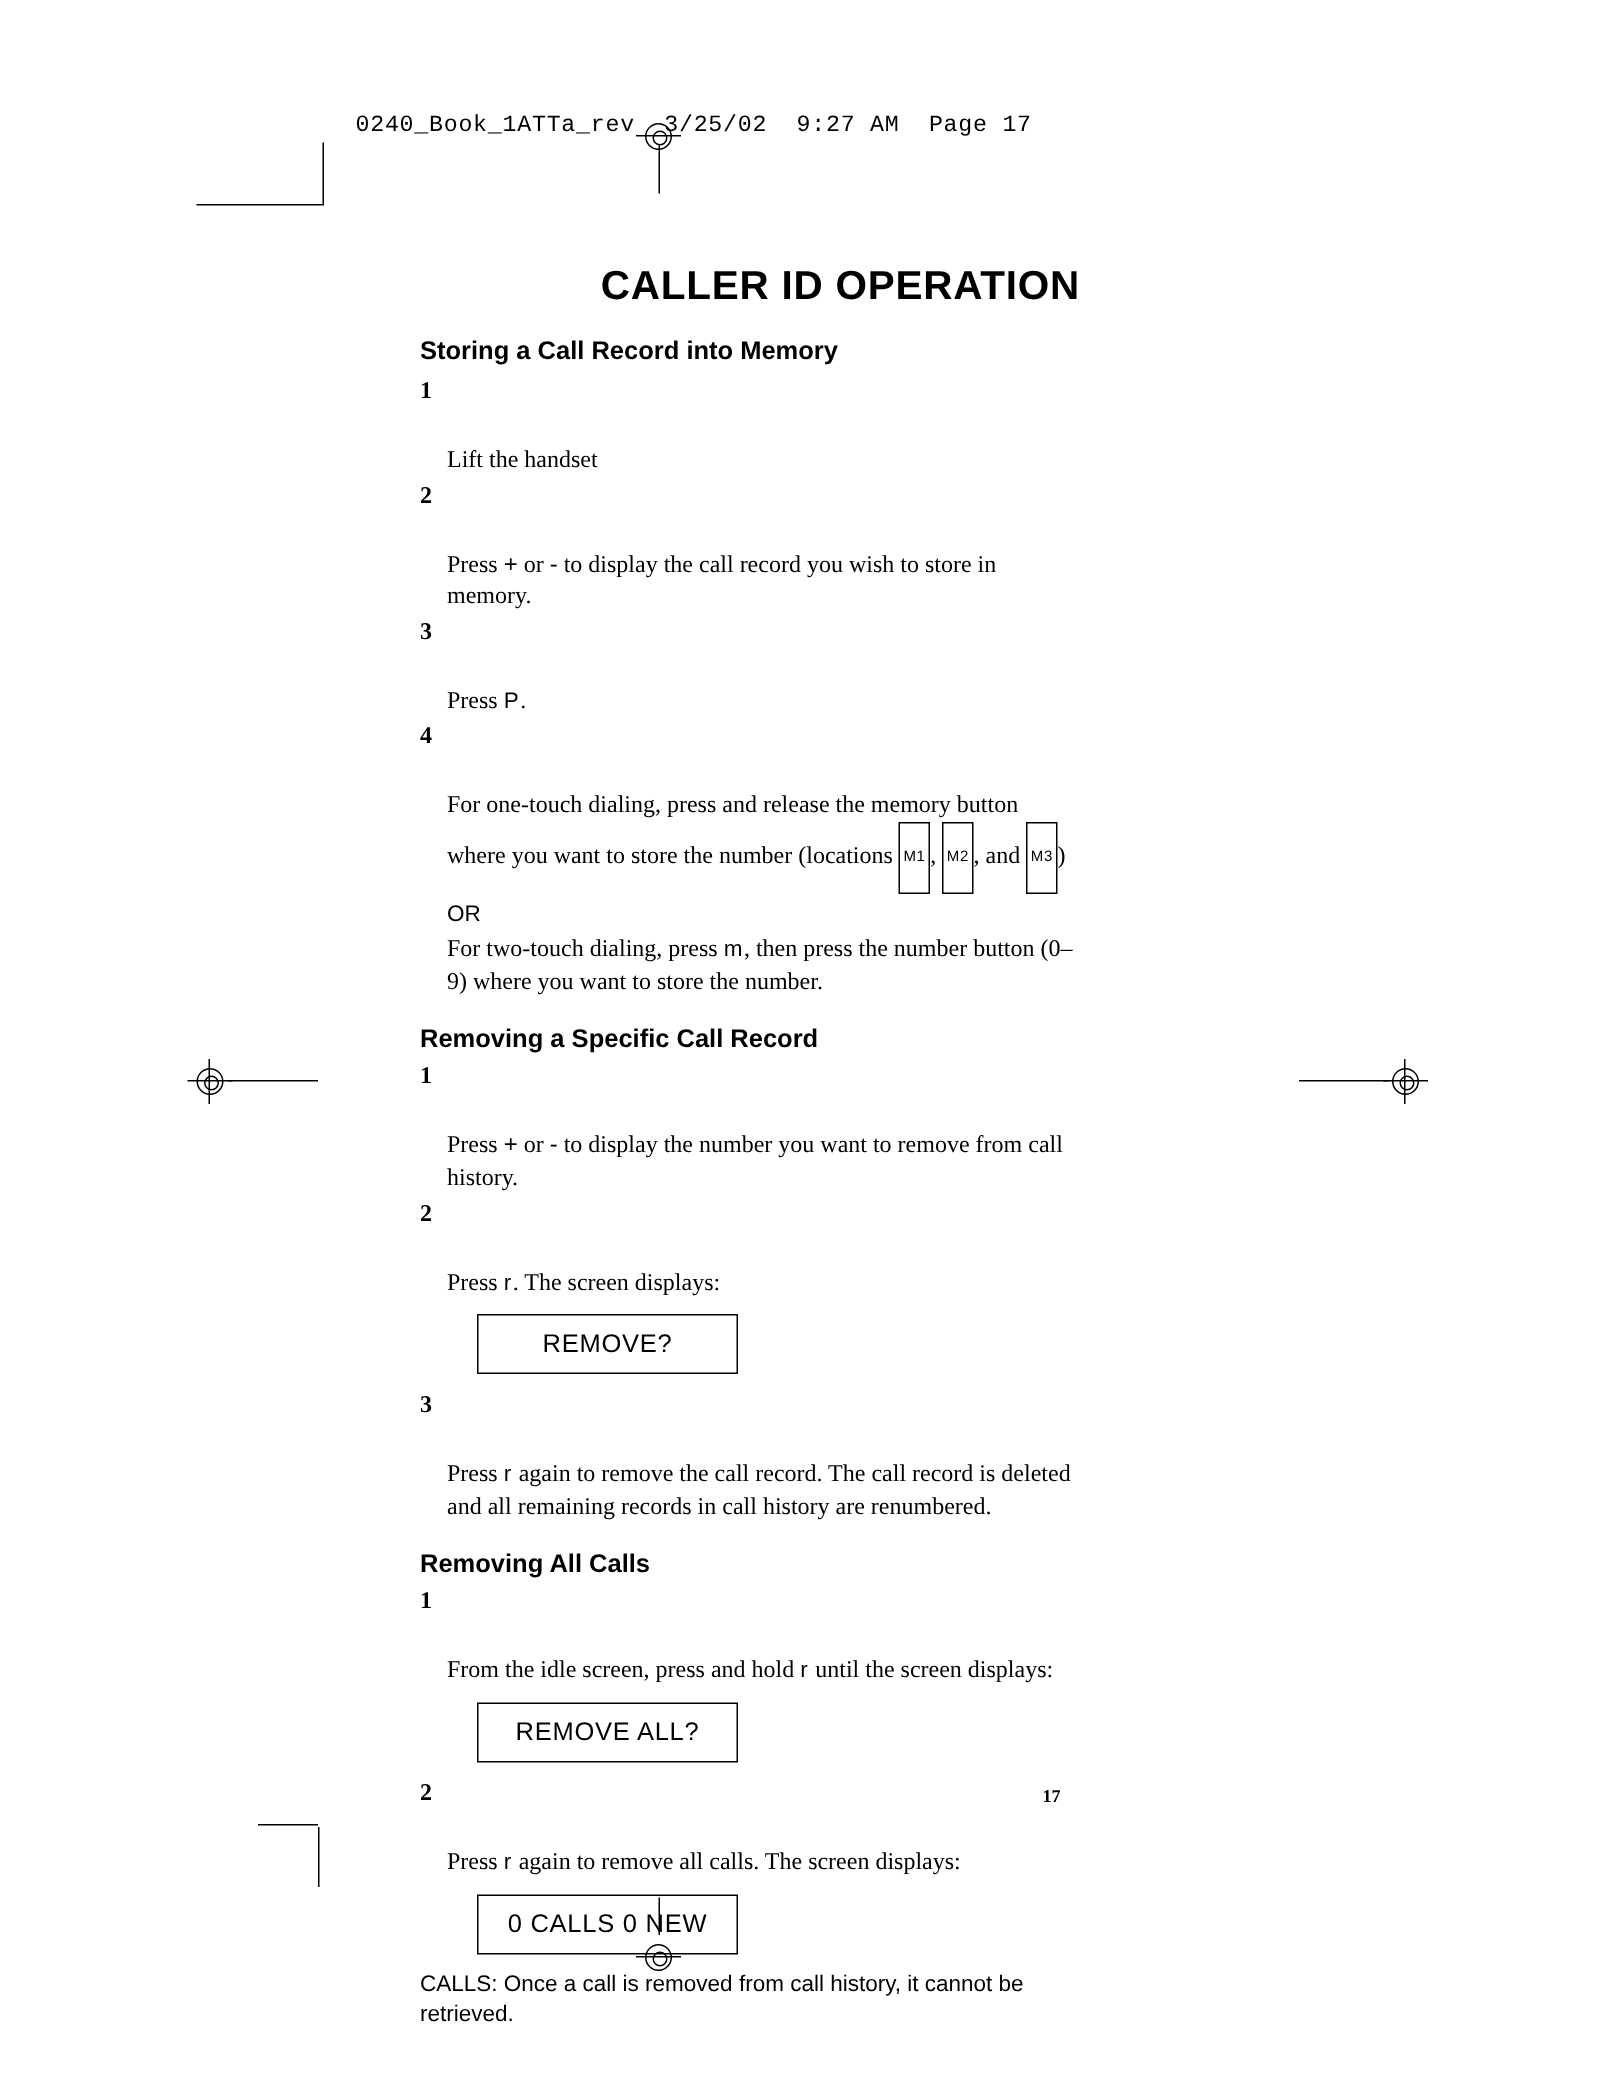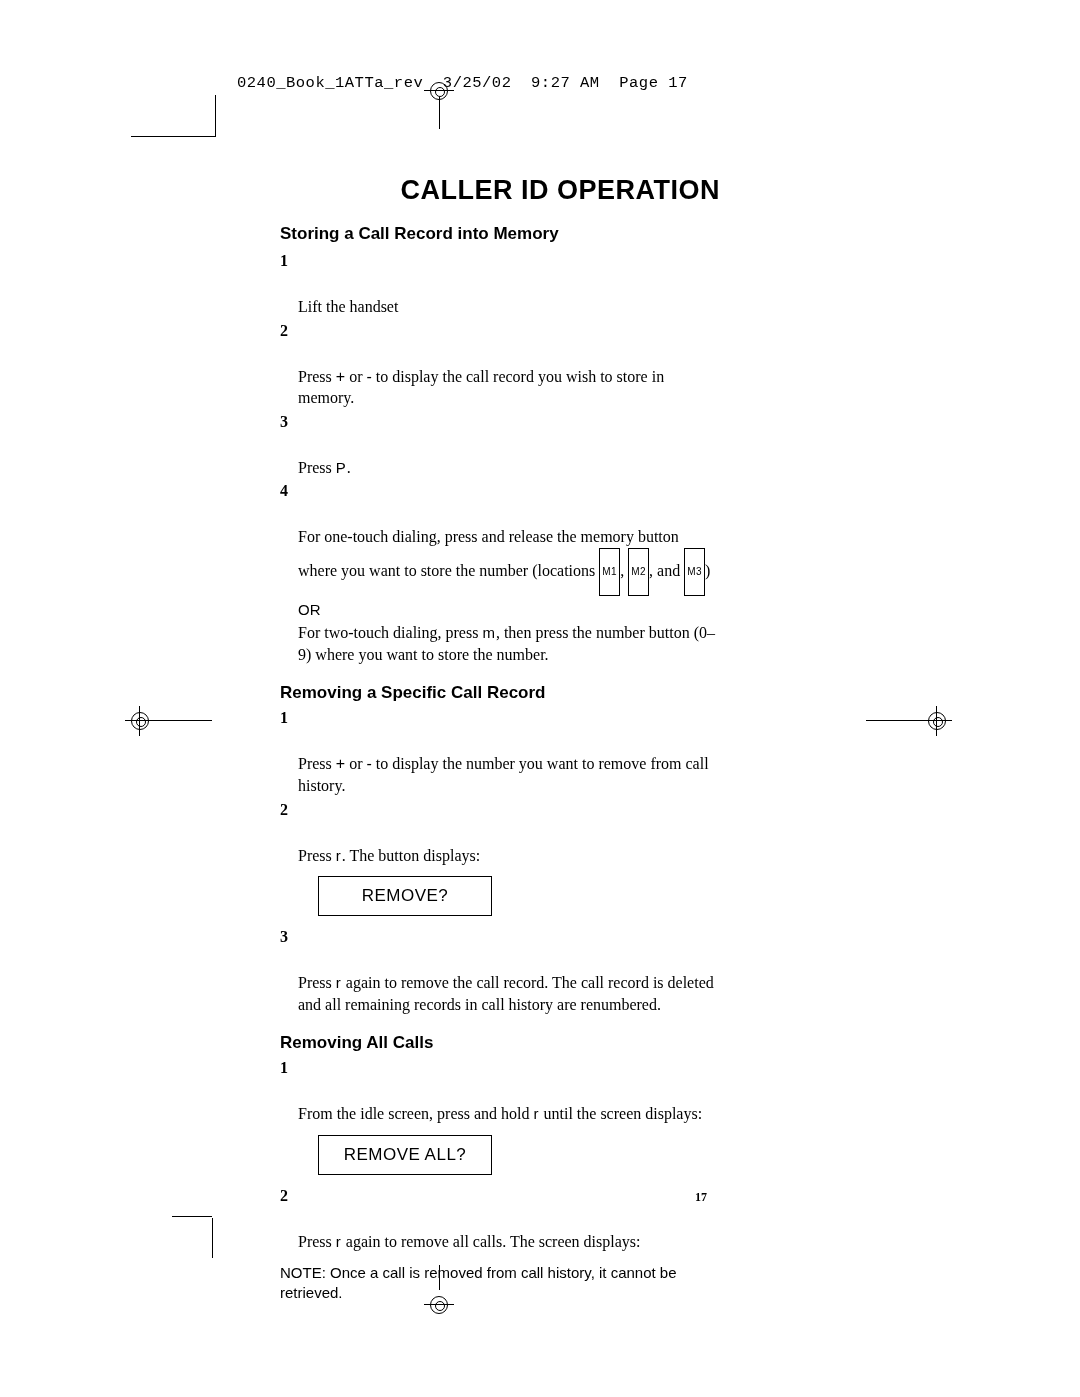--- a/index.html
+++ b/index.html
@@ -183,21 +183,21 @@
     <div class="steps" style="margin-bottom:6px;">
       <div class="step">
         <div class="num">1</div>
         <div class="txt">
           <span>Press </span><span class="sym">+</span><span> or </span><span class="sym">-</span><span> to display the number you want to remove from call history.</span>
         </div>
       </div>
       <div class="step">
         <div class="num">2</div>
         <div class="txt">
-          <span>Press </span><span class="btn">r</span><span>. The button displays:</span>
+          <span>Press </span><span class="btn">r</span><span>. The screen displays:</span>
         </div>
       </div>
     </div>
     <div class="display-box">REMOVE?</div>
     <div class="steps">
       <div class="step">
         <div class="num">3</div>
         <div class="txt">
           <span>Press </span><span class="btn">r</span><span> again to remove the call record. The call record is deleted and all remaining records in call history are renumbered.</span>
         </div>
@@ -215,18 +215,19 @@
     </div>
     <div class="display-box">REMOVE ALL?</div>
     <div class="steps" style="margin-bottom:6px;">
       <div class="step">
         <div class="num">2</div>
         <div class="txt">
           <span>Press </span><span class="btn">r</span><span> again to remove all calls. The screen displays:</span>
         </div>
       </div>
     </div>
-
-    <div class="note">NOTE:  Once a call is removed from call history, it cannot be retrieved.</div>
+    <div class="display-box">0 CALLS  0 NEW</div>
+
+    <div class="note">CALLS:  Once a call is removed from call history, it cannot be retrieved.</div>
   </div>
 
   <div class="pagenum">17</div>
 </div>
 
 </body></html>

